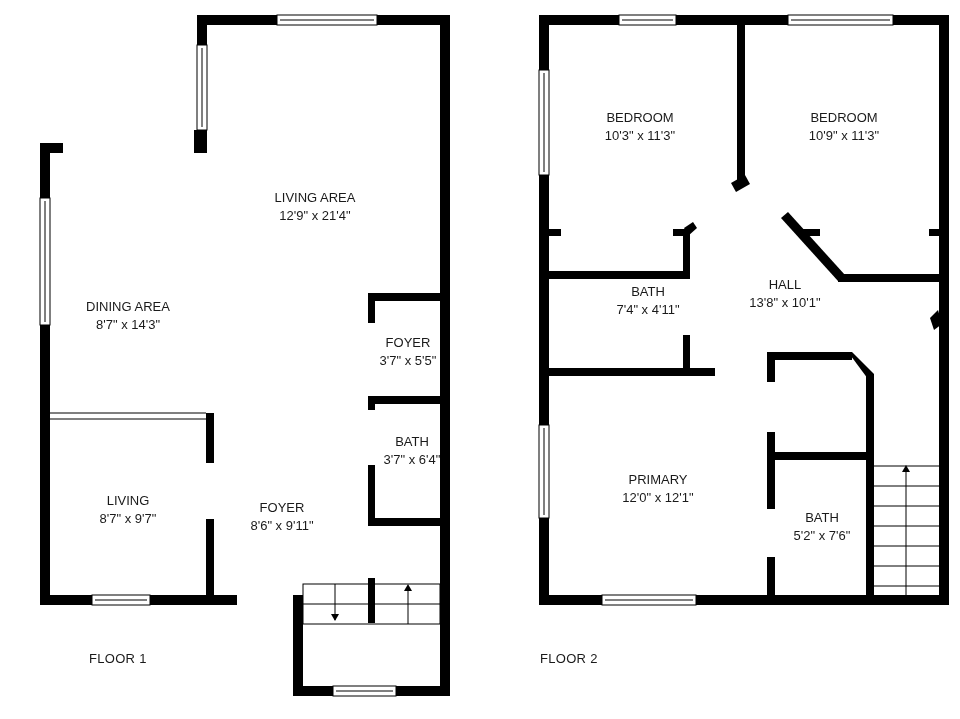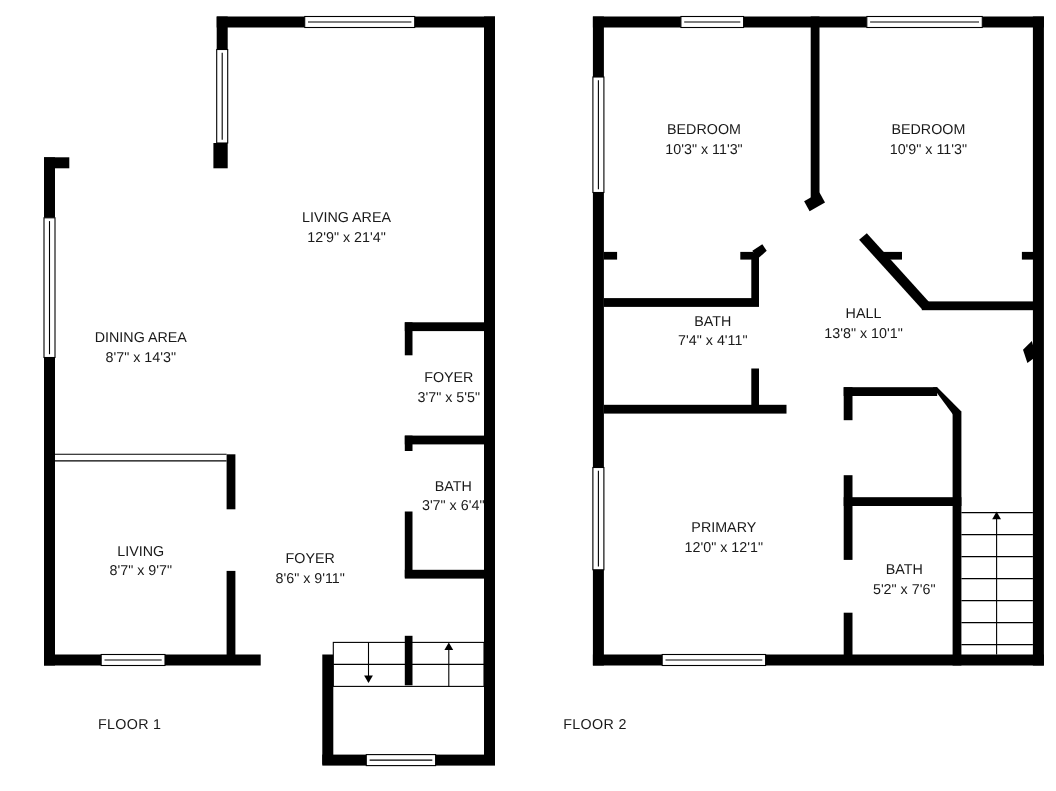--- a/index.html
+++ b/index.html
@@ -177,13 +177,13 @@
   <span class="dm">13'8" x 10'1"</span>
 </div>
 <div class="lbl" style="left:658px;top:489px;">
   <span class="nm">PRIMARY</span>
   <span class="dm">12'0" x 12'1"</span>
 </div>
 <div class="lbl" style="left:822px;top:527px;">
   <span class="nm">BATH</span>
   <span class="dm">5'2" x 7'6"</span>
 </div>
-<div class="floor-lbl" style="left:512px;top:651px;">FLOOR 2</div>
+<div class="floor-lbl" style="left:540px;top:651px;">FLOOR 2</div>
 
 </body></html>

